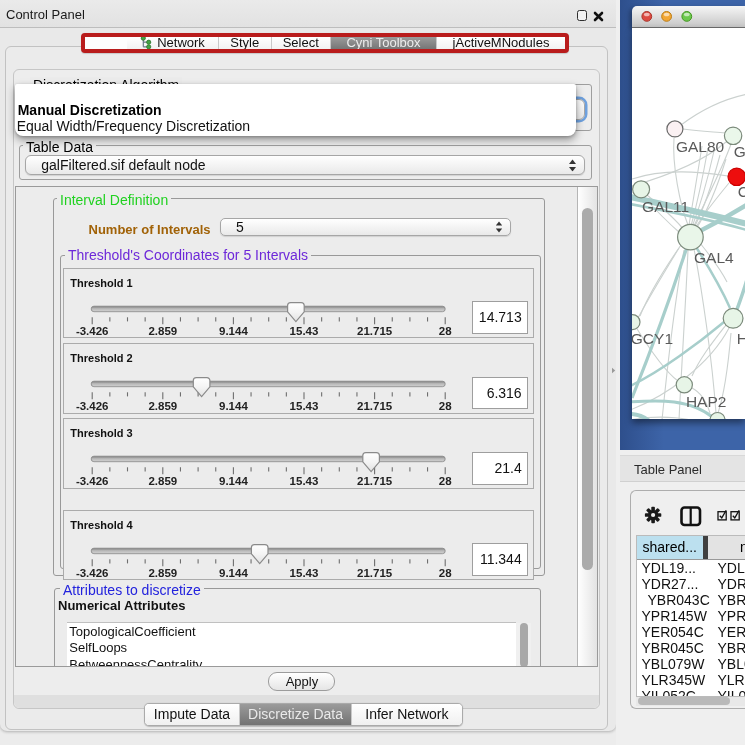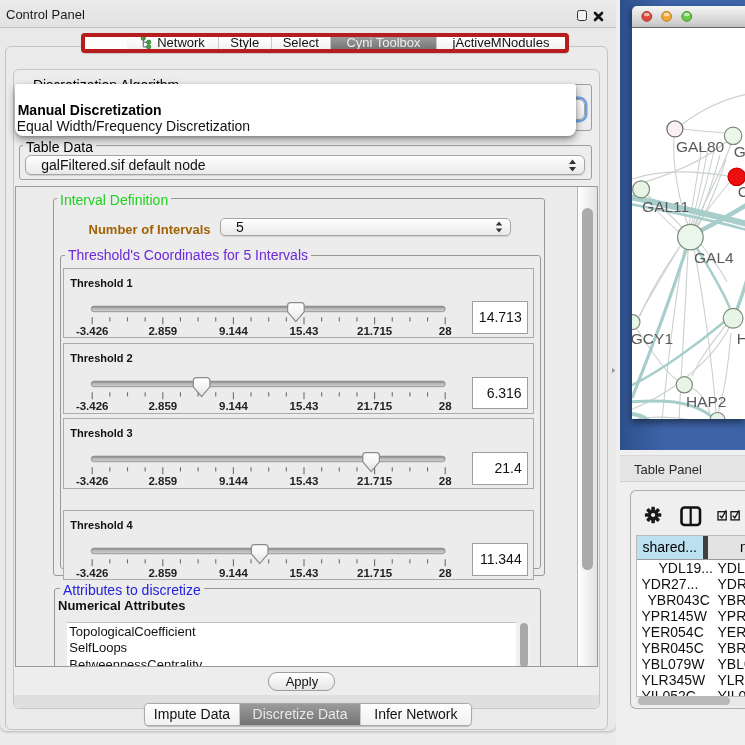--- a/index.html
+++ b/index.html
@@ -337,21 +337,21 @@
   </div>
   <div class="abs" id="alscroll">
       <div class="thumb"></div>
     </div>
 </div>
 
 <div class="abs" id="applybtn">Apply</div>
 
 <div class="abs" id="bottabs">
   <div class="tab" style="width:95px;">Impute Data</div>
-  <div class="tab sel" style="width:121px;">Discretize Data</div>
+  <div class="tab sel" style="width:112px;">Discretize Data</div>
   <div class="tab" style="width:109.8px;">Infer Network</div>
 </div>
 
 <div class="abs" id="popup">
   <div class="it1">Manual Discretization</div>
   <div class="it2">Equal Width/Frequency Discretization</div>
 </div>
 
 <svg class="abs" style="left:610.5px; top:367px;" width="5" height="7" viewBox="0 0 5 7">
     <path d="M1 0.8 L4.2 3.5 L1 6.2 Z" fill="#999"></path>
@@ -471,21 +471,21 @@
       <path d="M 101.8,24.7 L 103.8,26.9 L 108.2,19.2"></path>
     </g>
   </svg>
 
   <div class="abs" style="left:5px; top:44.5px; width:117px; height:161.5px; background:#fff; border:1px solid #bbb; border-right:none; overflow:hidden;">
     <div style="display:flex; height:24px; border-bottom:1px solid #999; font-size:14px;">
       <div style="width:71.5px; background:#bce0ef; border-right:5px solid #404040; text-align:center; line-height:23px;">shared...</div>
       <div style="flex:1; background:#e3e3e3; padding-left:32px; line-height:23px;">n</div>
     </div>
     <div style="font-size:14px; color:#111; white-space:nowrap;">
-      <div style="height:16px; line-height:16px;"><span style="padding-left:22px; display:inline-block; width:71px;">YDL19...</span><span style="padding-left:10px;">YDL1</span></div>
+      <div style="height:16px; line-height:16px;"><span style="padding-left:5px; display:inline-block; width:71px;">YDL19...</span><span style="padding-left:10px;">YDL1</span></div>
       <div style="height:16px; line-height:16px;"><span style="padding-left:5px; display:inline-block; width:71px;">YDR27...</span><span style="padding-left:10px;">YDR2</span></div>
       <div style="height:16px; line-height:16px;"><span style="padding-left:11px; display:inline-block; width:71px;">YBR043C</span><span style="padding-left:10px;">YBR0</span></div>
       <div style="height:16px; line-height:16px;"><span style="padding-left:5px; display:inline-block; width:71px;">YPR145W</span><span style="padding-left:10px;">YPR1</span></div>
       <div style="height:16px; line-height:16px;"><span style="padding-left:5px; display:inline-block; width:71px;">YER054C</span><span style="padding-left:10px;">YER0</span></div>
       <div style="height:16px; line-height:16px;"><span style="padding-left:5px; display:inline-block; width:71px;">YBR045C</span><span style="padding-left:10px;">YBR0</span></div>
       <div style="height:16px; line-height:16px;"><span style="padding-left:5px; display:inline-block; width:71px;">YBL079W</span><span style="padding-left:10px;">YBL0</span></div>
       <div style="height:16px; line-height:16px;"><span style="padding-left:5px; display:inline-block; width:71px;">YLR345W</span><span style="padding-left:10px;">YLR3</span></div>
       <div style="height:16px; line-height:16px;"><span style="padding-left:5px; display:inline-block; width:71px;">YIL052C</span><span style="padding-left:10px;">YIL0</span></div>
     </div>
   </div>

